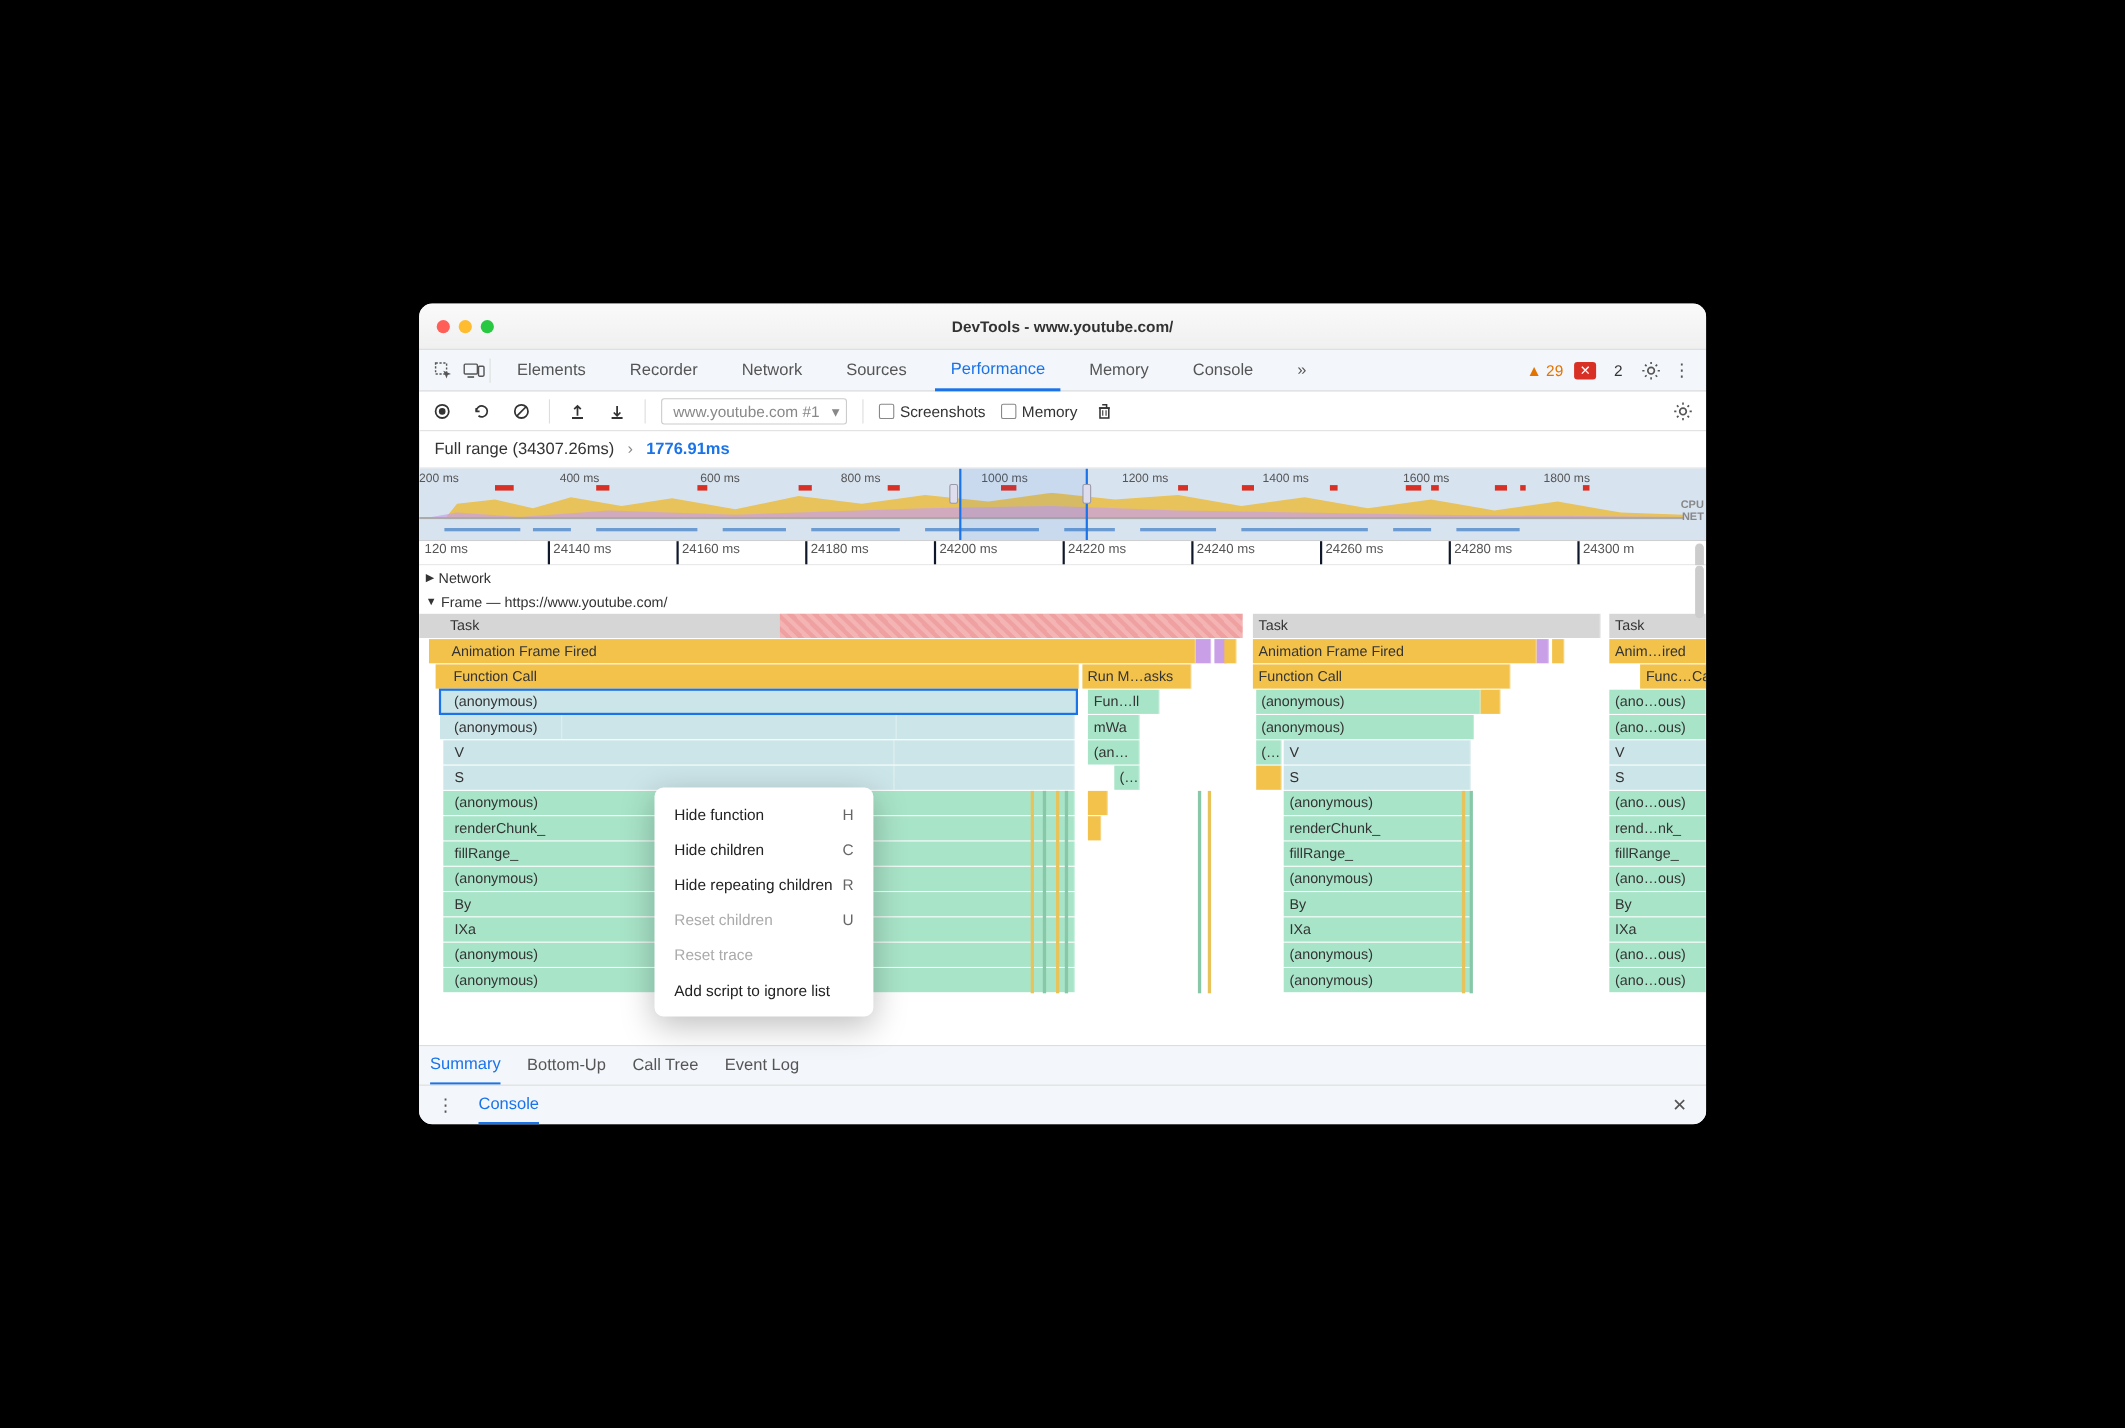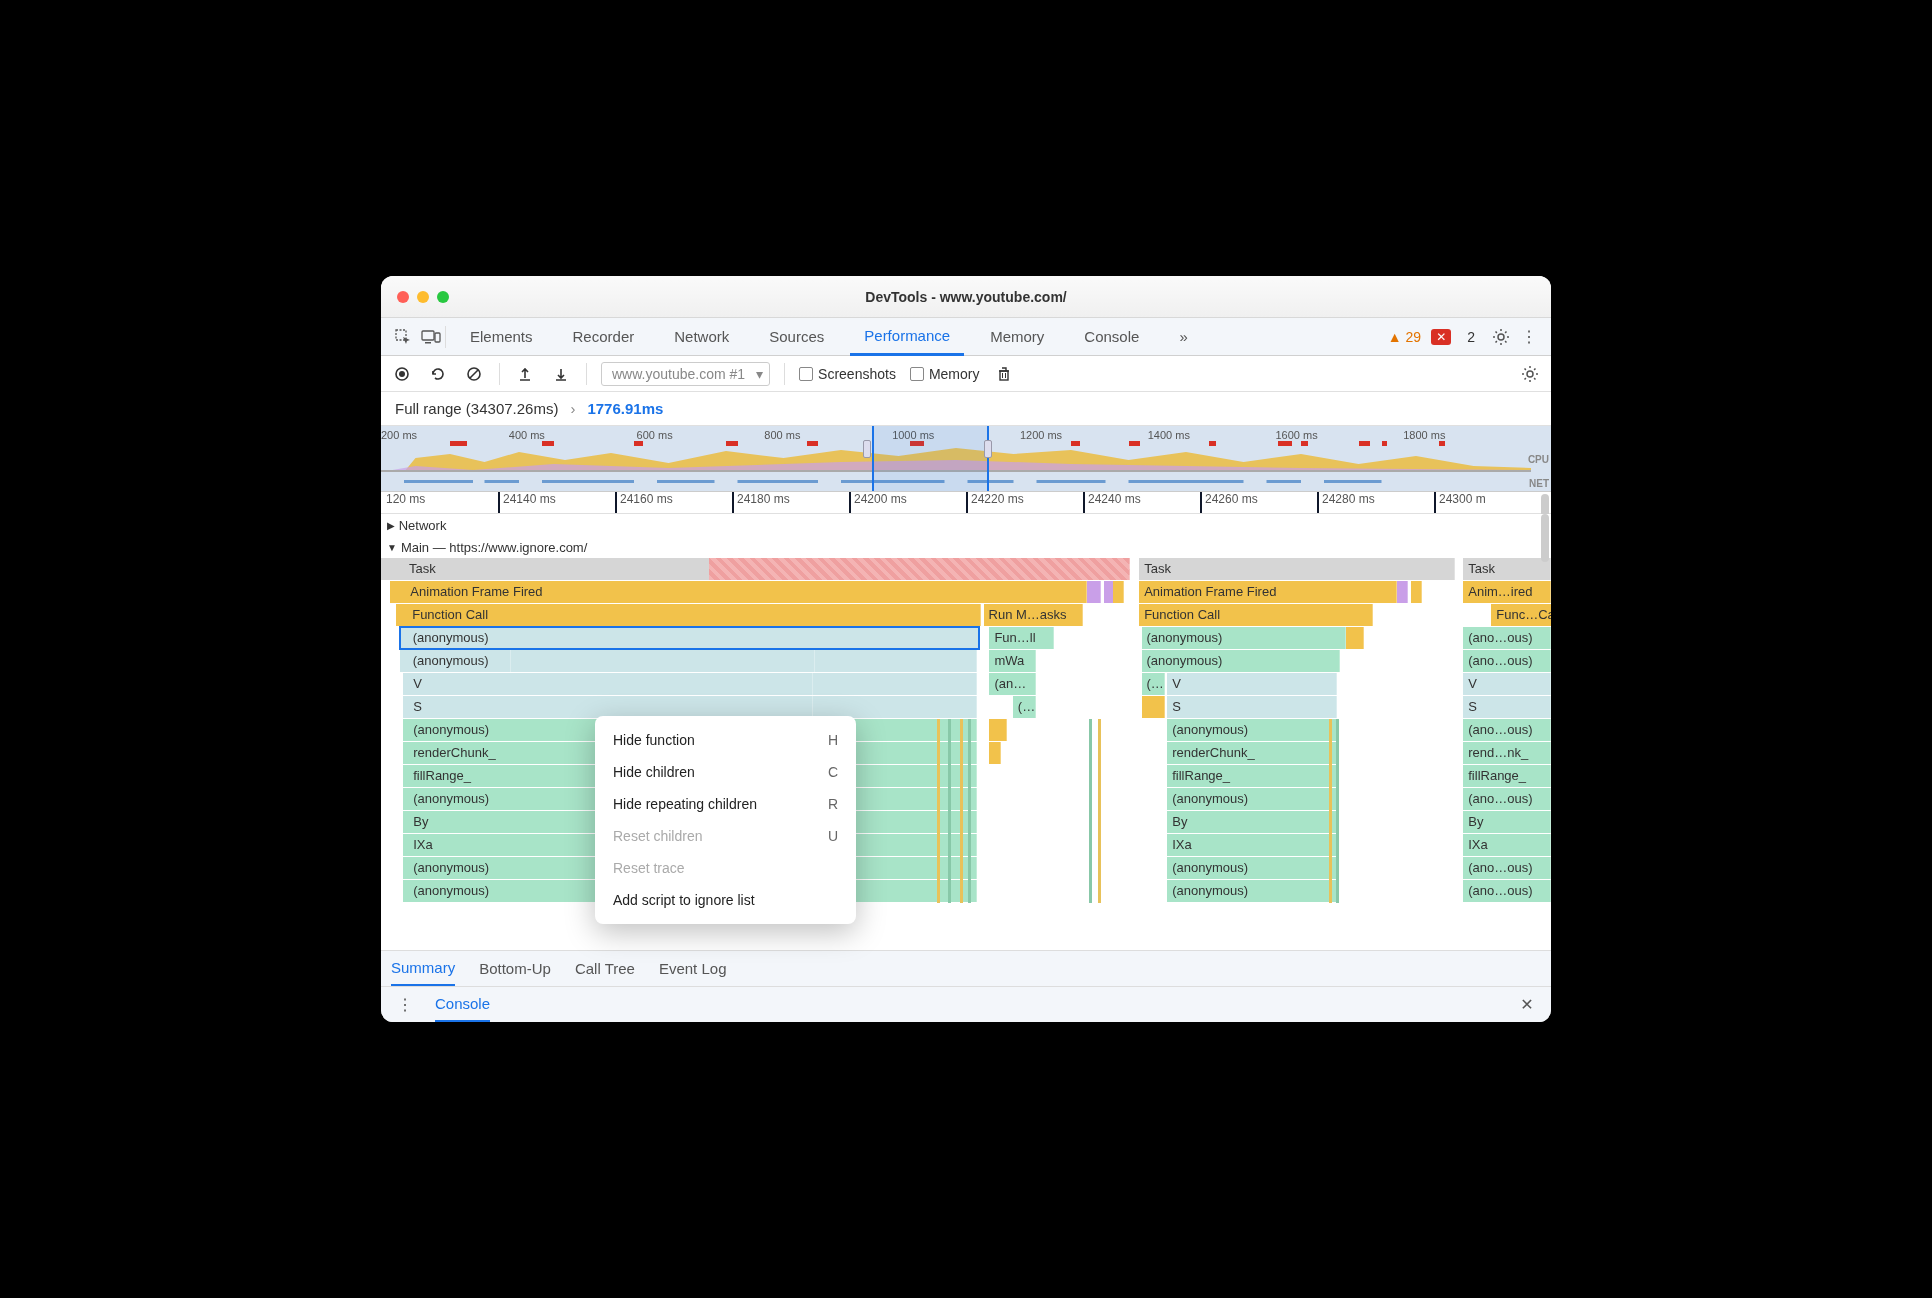--- a/index.html
+++ b/index.html
@@ -50,21 +50,21 @@
 .c-task { background: #d6d6d6; color: #333; }
 .c-task-hatch { background: repeating-linear-gradient(45deg,#f4b4b4,#f4b4b4 4px,#efa0a0 4px,#efa0a0 8px); }
 .c-anim { background: #f2c24b; color: #333; }
 .c-func { background: #f2c24b; color: #333; }
 .c-anon { background: #a8e4c8; color: #333; }
 .c-anon-blue { background: #cce5e8; color: #333; }
 .c-sel { outline: 2px solid #1a73e8; outline-offset: -1px; }
 .c-purple { background: #c99fe8; }
 .c-orange { background: #f2c24b; }
 .stripe-v { position: absolute; top: 0; bottom: 0; width: 3px; }
-.context-menu { position: absolute; left: 214px; top: 440px; width: 261px; background: #fff; border-radius: 8px; box-shadow: 0 8px 30px rgba(0,0,0,0.25); padding: 8px 0; z-index: 100; }
+.context-menu { position: absolute; left: 214px; top: 440px; width: 199px; background: #fff; border-radius: 8px; box-shadow: 0 8px 30px rgba(0,0,0,0.25); padding: 8px 0; z-index: 100; }
 .cm-item { height: 32px; display: flex; align-items: center; justify-content: space-between; padding: 0 18px; font-size: 14px; color: #222; cursor: pointer; }
 .cm-item.disabled { color: #aaa; }
 .cm-key { color: #666; }
 .bottom-tabs { height: 36px; border-top: 1px solid #ddd; background: #f3f6fa; display: flex; align-items: center; padding: 0 10px; gap: 24px; font-size: 15px; }
 .btab { color: #555; height: 36px; display: flex; align-items: center; cursor: pointer; }
 .btab.active { color: #1a73e8; border-bottom: 3px solid #1a73e8; }
 .console-bar { height: 36px; border-top: 1px solid #ddd; display: flex; align-items: center; padding: 0 10px; gap: 16px; background: #f3f6fa; }
 .console-lbl { color: #1a73e8; font-size: 15px; border-bottom: 3px solid #1a73e8; height: 36px; display: flex; align-items: center; }
 .scroll-marker { position: absolute; right: 2px; width: 8px; background: #ccc; border-radius: 4px; }
 svg { display: block; }
@@ -234,21 +234,21 @@
           <rect x="240" y="2" width="50" height="3" fill="#6b9bd1"></rect>
         <rect x="310" y="2" width="70" height="3" fill="#6b9bd1"></rect>
           <rect x="400" y="2" width="90" height="3" fill="#6b9bd1"></rect>
         <rect x="510" y="2" width="40" height="3" fill="#6b9bd1"></rect>
           <rect x="570" y="2" width="60" height="3" fill="#6b9bd1"></rect>
         <rect x="650" y="2" width="100" height="3" fill="#6b9bd1"></rect>
           <rect x="770" y="2" width="30" height="3" fill="#6b9bd1"></rect>
         <rect x="820" y="2" width="50" height="3" fill="#6b9bd1"></rect>
       </svg>
     </div>
-    <span class="ov-label" style="bottom:2px;padding-left:37px;">NET</span>
+    <span class="ov-label" style="bottom:15px;padding-left:37px;">NET</span>
     <div class="ov-handle" style="left:41.2%;"></div>
     <div class="ov-sel"></div>
     <div class="ov-handle" style="left:51.5%;"></div>
   </div>
 
   <div class="ruler">
     <div class="ruler-tick" style="border:none;">120 ms</div>
     <div class="ruler-tick">24140 ms</div>
     <div class="ruler-tick">24160 ms</div>
     <div class="ruler-tick">24180 ms</div>
@@ -261,21 +261,21 @@
     <div class="scroll-marker" style="top:2px;height:28px;"></div>
   </div>
 
   <div class="flame-area">
     <div class="section-hdr">
         <span class="arrow">▶</span>
         <span>Network</span>
       </div>
     <div class="section-hdr">
         <span class="arrow">▼</span>
-        <span>Main — https://www.ignore.com/</span>
+        <span>Frame — https://www.youtube.com/</span>
       </div>
 
     <div class="flame">
 
       <div class="frow">
         <div class="fbar c-task" style="left:0%;width:64%;padding-left:28px;">Task</div>
         <div class="fbar c-task-hatch" style="left:28%;width:36%;"></div>
         <div class="fbar c-task" style="left:64.8%;width:27%;">Task</div>
         <div class="fbar c-task" style="left:92.5%;width:7.5%;">Task</div>
       </div>

